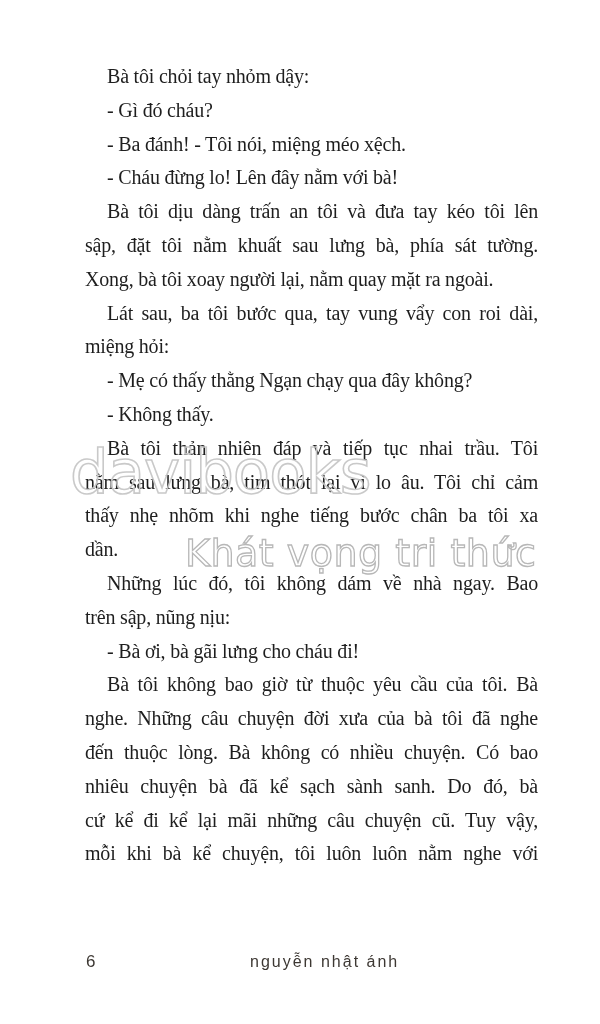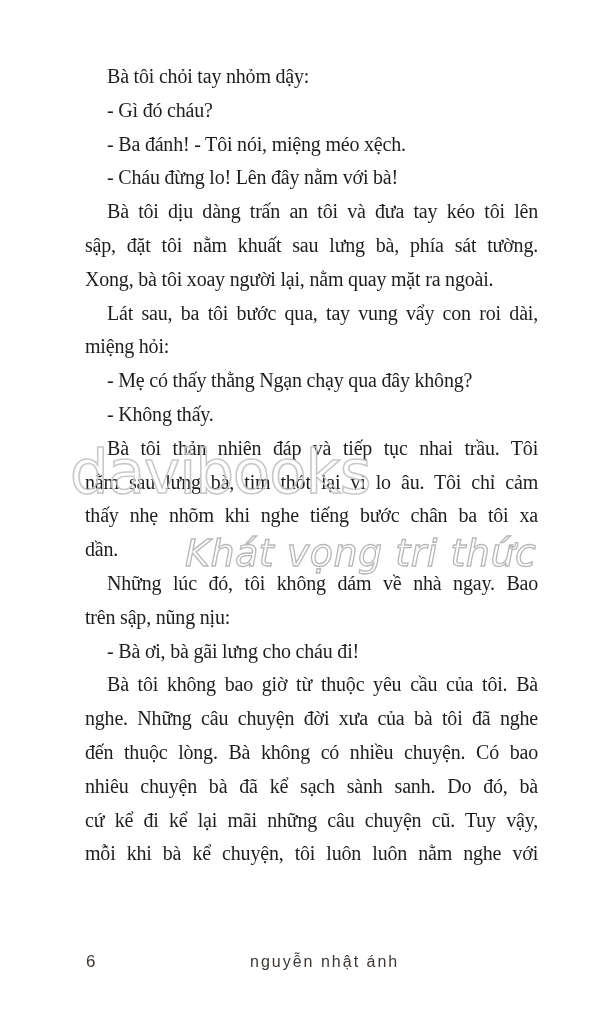--- a/index.html
+++ b/index.html
@@ -62,21 +62,20 @@
   .wm-tagline{
     position:absolute;
     left:185px;top:533px;
     font-family:"DejaVu Sans","Liberation Sans",sans-serif;
     font-size:38px;
     line-height:1.1;
     letter-spacing:.5px;
     color:transparent;
     -webkit-text-stroke:1.3px var(--wm-tagline);
     opacity:.95;
-    font-style:italic;
   }
   
   .footer{
     position:absolute;
     left:0;top:950px;width:600px;height:30px;
     font-family:"Liberation Sans","DejaVu Sans",sans-serif;
     color:var(--footer);
   }
   .page-number{
     position:absolute;

